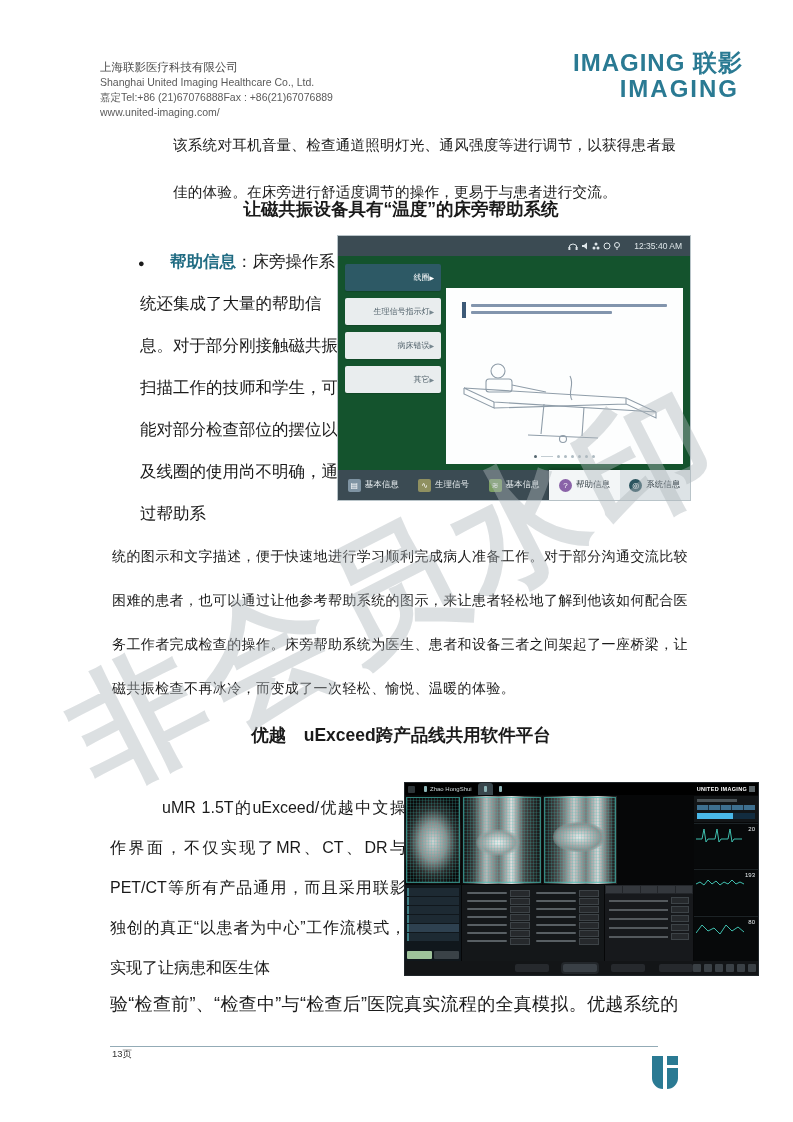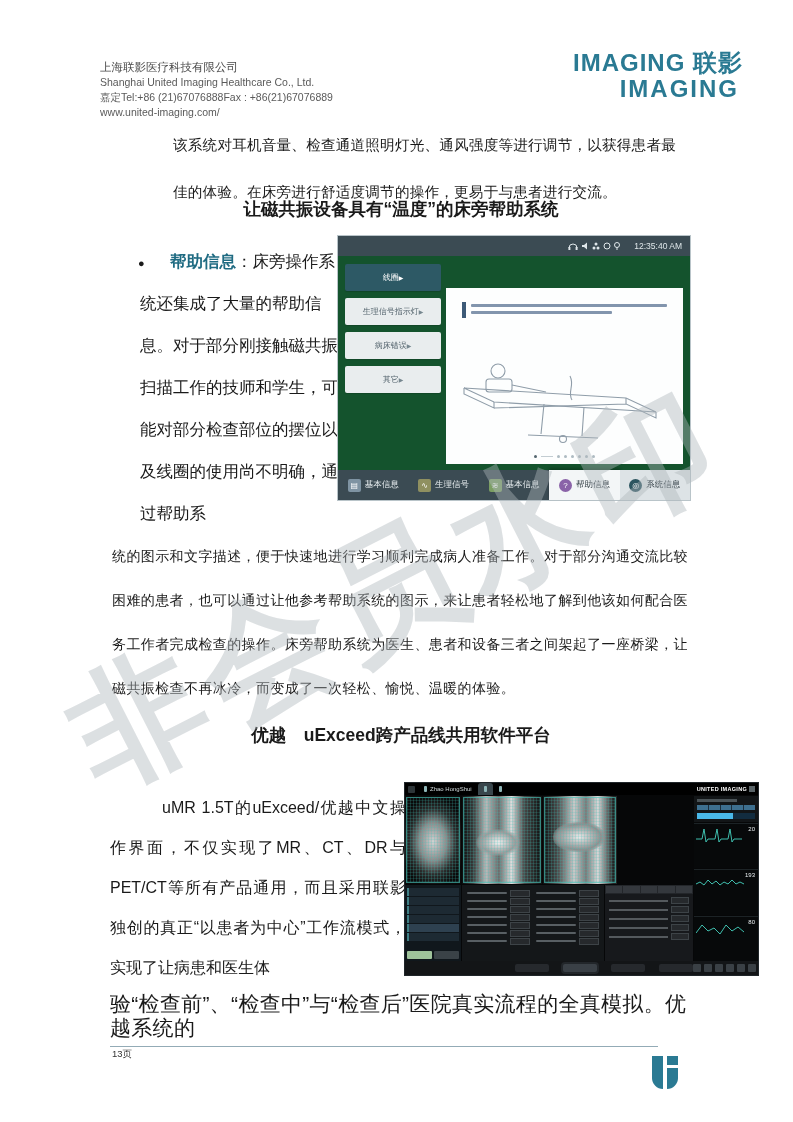--- a/index.html
+++ b/index.html
@@ -15,21 +15,21 @@
 
   
   .p1{position:absolute;left:173px;top:122px;width:512px;font-size:14.6px;line-height:47px;letter-spacing:.2px;}
   .h1{position:absolute;left:110px;top:197px;width:582px;text-align:center;font-weight:bold;font-size:17.5px;}
   .bullet-wrap{position:absolute;left:140px;top:240px;width:204px;font-size:16.5px;line-height:42px;text-indent:30px;}
   .bullet-dot{position:absolute;left:-2px;top:2px;font-size:11px;text-indent:0;}
   .term{color:#1f6b82;font-weight:bold;}
   .p2{position:absolute;left:112px;top:534px;width:578px;font-size:14px;line-height:44px;letter-spacing:.4px;}
   .h2{position:absolute;left:110px;top:723px;width:582px;text-align:center;font-weight:bold;font-size:17.5px;}
   .p3{position:absolute;left:110px;top:788px;width:296px;font-size:16px;line-height:40px;text-indent:52px;text-align:justify;}
-  .p4{position:absolute;left:110px;top:992px;width:582px;font-size:21px;line-height:24px;letter-spacing:.3px;}
+  .p4{position:absolute;left:110px;top:992px;width:582px;font-size:18px;line-height:24px;letter-spacing:.3px;}
 
   
   .wm{position:absolute;left:0;top:500px;width:793px;text-align:center;font-size:132px;font-weight:bold;
       color:#aeb6bb;opacity:.42;letter-spacing:10px;transform:rotate(-27deg);z-index:6;pointer-events:none;}
 
   
   .foot-rule{position:absolute;left:110px;top:1046px;width:548px;height:1px;background:#93abb6;}
   .foot-page{position:absolute;left:112px;top:1048px;font-size:9.5px;color:#333;}
   .umark{position:absolute;left:652px;top:1056px;width:27px;height:33px;}
   .umark div{position:absolute;background:#2a7a93;}
@@ -38,21 +38,21 @@
   .umark .c{left:15px;top:12px;width:11px;height:21px;border-radius:0 0 11px 0;}
 
   
   .s1{position:absolute;left:338px;top:236px;width:352px;height:264px;background:#14532d;
       box-shadow:0 0 0 1px #b9c4c9;z-index:2;}
   .s1-top{position:absolute;left:0;top:0;right:0;height:20px;background:#3b4b53;display:flex;
           align-items:center;justify-content:flex-end;gap:5px;padding-right:8px;box-sizing:border-box;}
   .s1-time{color:#dfe7ea;font-size:8.5px;}
   .s1-side{position:absolute;left:7px;top:28px;width:96px;}
   .s1-btn{height:27px;margin-bottom:7px;background:#e9edee;border-radius:2px;display:flex;align-items:center;
-          justify-content:center;padding:0 7px;box-sizing:border-box;color:#53636c;font-size:8px;
+          justify-content:flex-end;padding:0 7px;box-sizing:border-box;color:#53636c;font-size:8px;
           box-shadow:0 1px 1px rgba(0,0,0,.15);}
   .s1-btn .arr{font-size:6px;color:#76878f;}
   .s1-btn.selected{background:#2d5965;color:#fff;}
   .s1-btn.selected .arr{color:#fff;}
   .s1-main{position:absolute;left:108px;top:28px;right:7px;bottom:36px;}
   .s1-main-head{height:24px;background:#8fa0aa;color:#fff;font-weight:bold;font-size:10.5px;
                 display:flex;align-items:center;justify-content:center;}
   .s1-main-body{position:absolute;left:0;right:0;top:24px;bottom:0;background:#fdfefe;}
   .s1-note{position:absolute;left:16px;right:16px;top:14px;display:flex;gap:5px;}
   .s1-note-bar{width:4px;height:16px;background:#3d5a77;}

